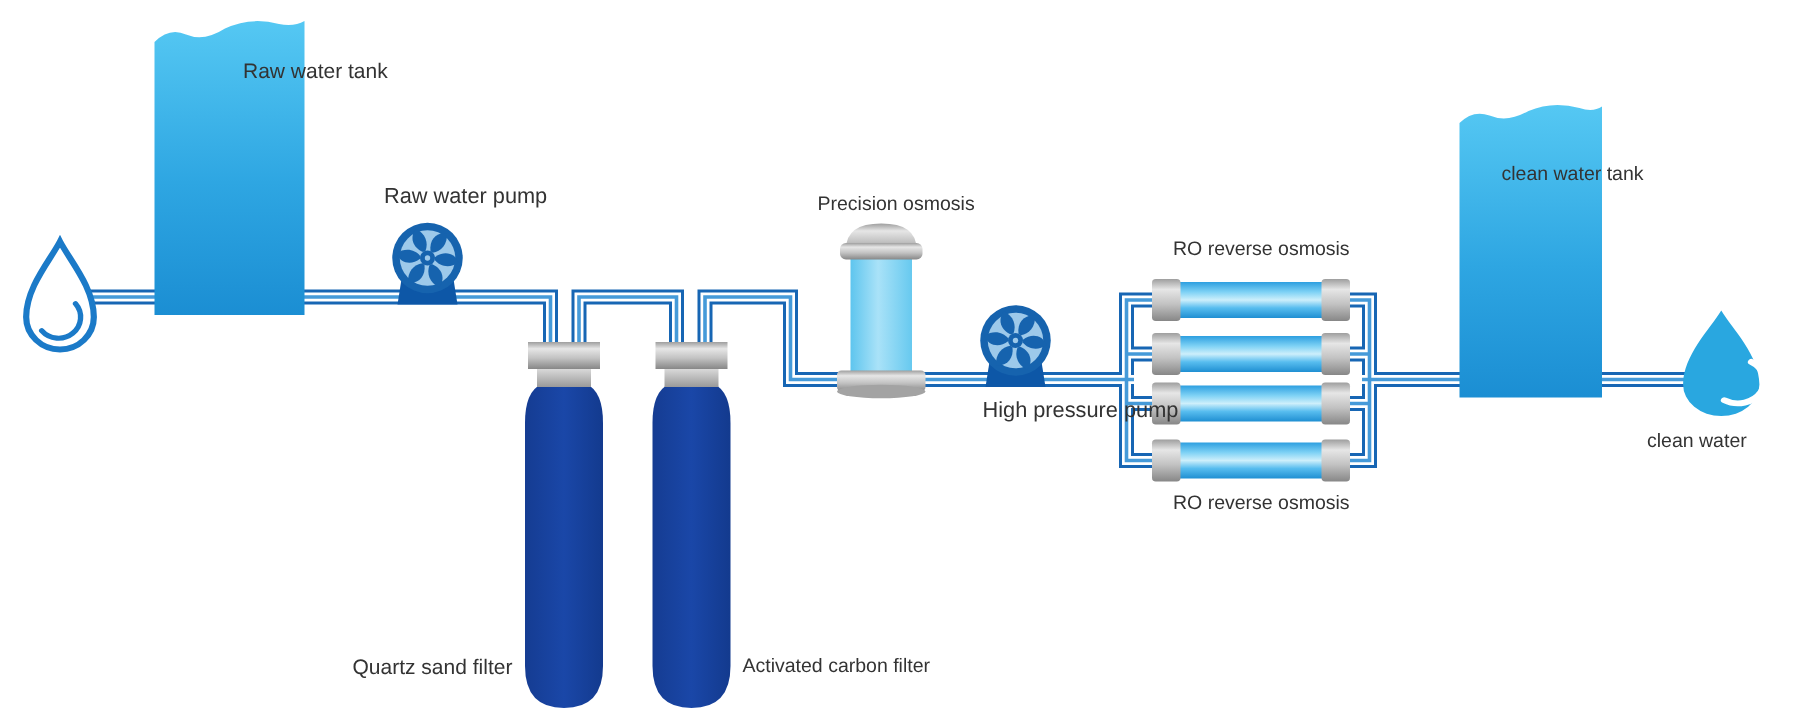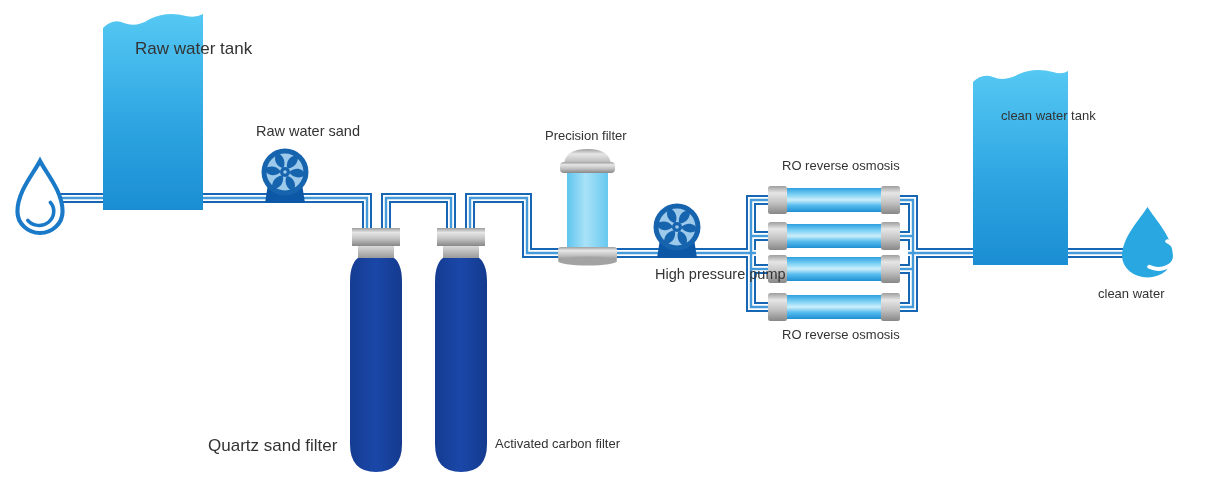--- a/index.html
+++ b/index.html
@@ -10,21 +10,21 @@
     overflow:hidden;
     font-family:"Liberation Sans","DejaVu Sans",sans-serif;
   }
   #diagram-svg{position:absolute;left:0;top:0;}
   .lbl{
     position:absolute;
     color:#333333;
     white-space:nowrap;
     line-height:1.15;
   }
-  .lbl-lg{font-size:17px;}
+  .lbl-lg{font-size:14px;margin-left:27px;}
   .lbl-md{font-size:13px;}
   .lbl-sm{font-size:14.5px;}
   .pipe-outer{stroke:#1766b4;stroke-width:10;fill:none;stroke-linejoin:miter;}
   .pipe-white{stroke:#ffffff;stroke-width:6;fill:none;stroke-linejoin:miter;}
   .pipe-core{stroke:#459ad9;stroke-width:2.4;fill:none;stroke-linejoin:miter;}
 </style>
 </head>
 <body>
 
 <div id="stage">
@@ -147,23 +147,23 @@
     <path d="M 973 82 Q 982 73 993 77 Q 1005 82 1019 74 Q 1035 67 1053 72 Q 1062 75 1068 71 L 1068 265 L 973 265 Z" fill="url(#gTank)"></path>
 
     <g transform="translate(1147.5,251) scale(1.06,0.88)">
       <use href="#dropshape" fill="#29a7e0"></use>
       <path d="M 2 18 A 16 16 0 0 0 19 -11" fill="none" stroke="#ffffff" stroke-width="4.5" stroke-linecap="round"></path>
     </g>
   </svg>
 
   <div class="lbl lbl-lg" style="left:135px;top:39px;">Raw water tank</div>
 
-  <div class="lbl lbl-sm" style="left:256px;top:123px;">Raw water sand</div>
+  <div class="lbl lbl-sm" style="left:256px;top:123px;">Raw water pump</div>
 
-  <div class="lbl lbl-md" style="left:545px;top:129px;">Precision filter</div>
+  <div class="lbl lbl-md" style="left:545px;top:129px;">Precision osmosis</div>
 
   <div class="lbl lbl-sm" style="left:607px;top:266px;margin-left:48px;">High pressure pump</div>
 
   <div class="lbl lbl-md" style="left:782px;top:159px;">RO reverse osmosis</div>
 
   <div class="lbl lbl-md" style="left:782px;top:328px;">RO reverse osmosis</div>
 
   <div class="lbl lbl-md" style="left:1001px;top:109px;">clean water tank</div>
 
   <div class="lbl lbl-md" style="left:1098px;top:287px;">clean water</div>

